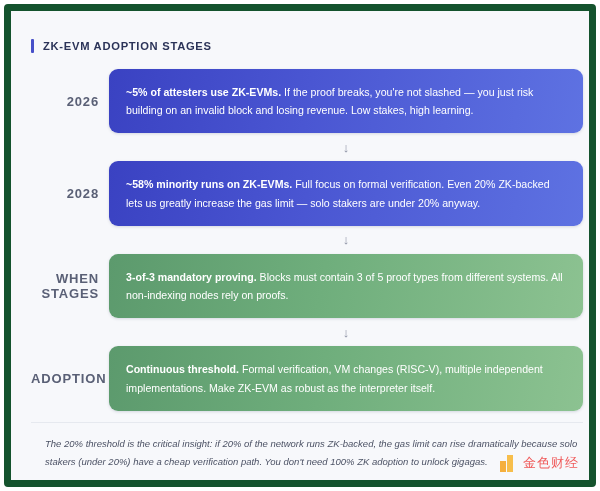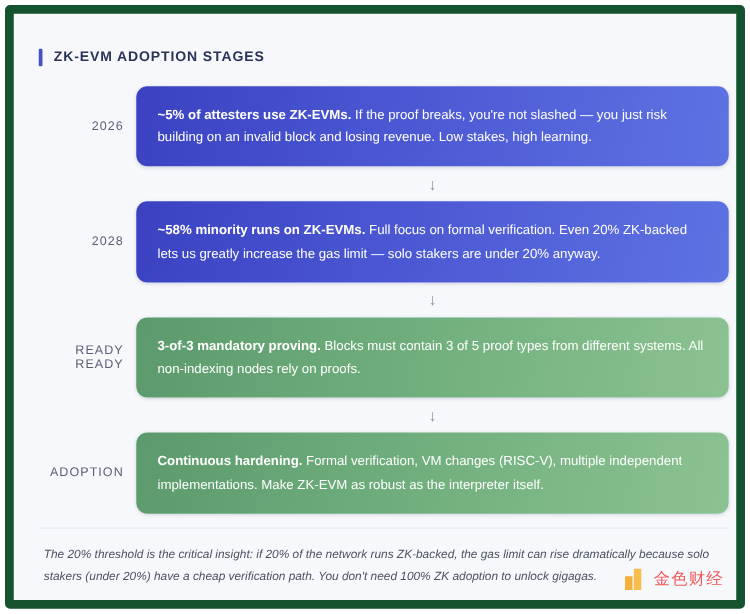--- a/index.html
+++ b/index.html
@@ -61,22 +61,22 @@
   .stage-row {
     display: flex;
     align-items: center;
   }
   .stage-label {
     width: 78px;
     flex: 0 0 78px;
     text-align: right;
     padding-right: 10px;
     box-sizing: border-box;
-    font-size: 10px;
-    font-weight: normal;
+    font-size: 13px;
+    font-weight: bold;
     letter-spacing: 0.85px;
     color: #5a6076;
   }
   .card {
     flex: 1 1 auto;
     box-sizing: border-box;
     padding: 14px 16px 14px 17px;
     border-radius: 9px;
     color: #ffffff;
     font-size: 10.6px;
@@ -117,21 +117,21 @@
   .divider {
     position: absolute;
     left: 20px;
     top: 411px;
     width: 552px;
     height: 1px;
     background: #e6e9ef;
   }
   .footnote {
     position: absolute;
-    left: 24px;
+    left: 34px;
     top: 424px;
     width: 540px;
     font-size: 9.5px;
     font-style: italic;
     line-height: 1.85;
     color: #4c5265;
   }
 
   
   .watermark {
@@ -194,37 +194,37 @@
           <b>~58% minority runs on ZK-EVMs.</b><span> Full focus on formal verification. Even 20% ZK-backed lets us greatly increase the gas limit — solo stakers are under 20% anyway.</span>
         </p>
       </div>
     </div>
 
     <div class="arrow-row">
       <span class="arrow-glyph">↓</span>
     </div>
 
     <div class="stage-row">
-      <div class="stage-label">READY READY</div>
+      <div class="stage-label">WHEN STAGES</div>
       <div class="card green">
         <p>
           <b>3-of-3 mandatory proving.</b><span> Blocks must contain 3 of 5 proof types from different systems. All non-indexing nodes rely on proofs.</span>
         </p>
       </div>
     </div>
 
     <div class="arrow-row">
       <span class="arrow-glyph">↓</span>
     </div>
 
     <div class="stage-row">
       <div class="stage-label">ADOPTION</div>
       <div class="card green">
         <p>
-          <b>Continuous hardening.</b><span> Formal verification, VM changes (RISC-V), multiple independent implementations. Make ZK-EVM as robust as the interpreter itself.</span>
+          <b>Continuous threshold.</b><span> Formal verification, VM changes (RISC-V), multiple independent implementations. Make ZK-EVM as robust as the interpreter itself.</span>
         </p>
       </div>
     </div>
 
   </div>
 
   <div class="divider"></div>
 
   <div class="footnote">The 20% threshold is the critical insight: if 20% of the network runs ZK-backed, the gas limit can rise dramatically because solo stakers (under 20%) have a cheap verification path. You don't need 100% ZK adoption to unlock gigagas.</div>
 

